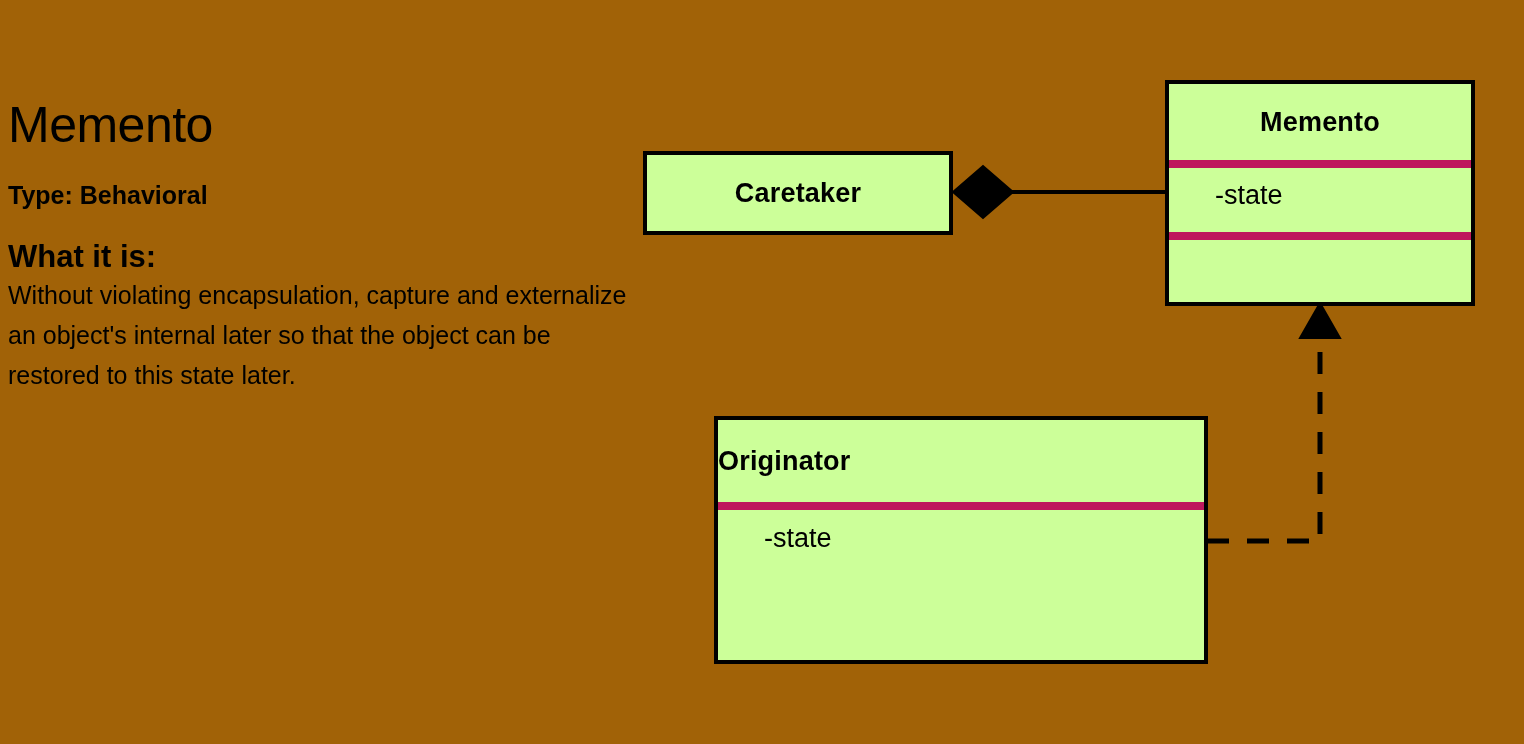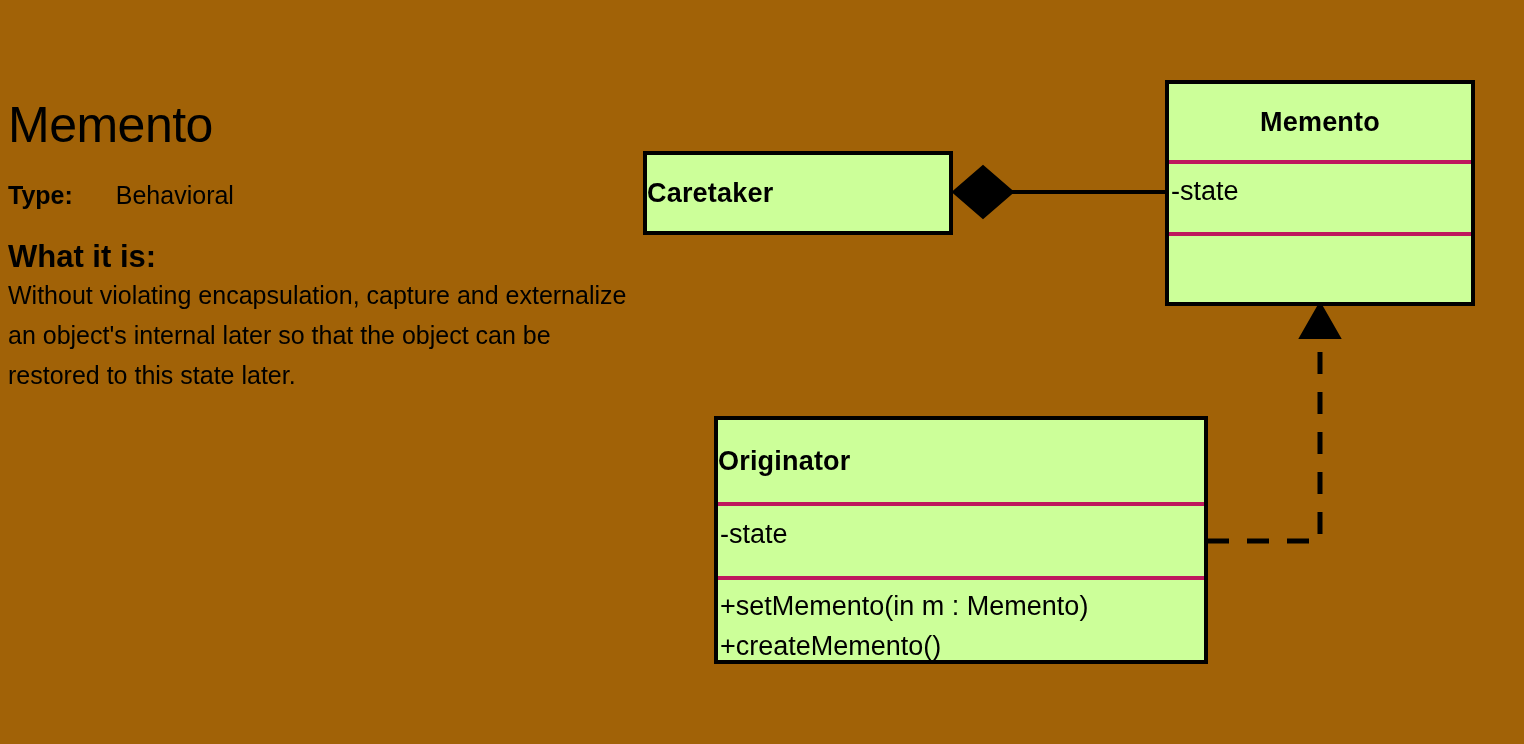--- a/index.html
+++ b/index.html
@@ -38,22 +38,21 @@
   .meta-line {
     font-size: 25px;
     line-height: 34px;
     margin: 0 0 28px 0;
   }
   .meta-label {
     font-weight: 700;
     margin-top: 25px;
   }
   .meta-value {
-    font-weight: 400;
-    margin-left: 36px;
+    font-weight: 700;
   }
   #what-heading {
     font-size: 31px;
     font-weight: 700;
     line-height: 33px;
     margin: 0 0 2px 0;
   }
   #what-body {
     font-size: 25px;
     font-weight: 400;
@@ -83,21 +82,22 @@
     position: absolute;
     background: #ccff99;
     border: 4px solid #000000;
     box-sizing: border-box;
   }
   .compartment {
     box-sizing: border-box;
     position: relative;
   }
   .compartment + .compartment {
-    border-top: 4px solid #be185d;
+    border-top: 8px solid #be185d;
+    padding-left: 44px;
   }
   .class-name {
     text-align: center;
     font-size: 27px;
     font-weight: 700;
     letter-spacing: 0.2px;
   }
   .member {
     text-align: left;
     font-size: 27px;
@@ -110,21 +110,21 @@
   #class-caretaker {
     left: 643px;
     top: 151px;
     width: 310px;
     height: 84px;
   }
   #class-caretaker .compartment {
     height: 100%;
     display: flex;
     align-items: center;
-    justify-content: flex-start;
+    justify-content: center;
   }
 
   
   #class-memento {
     left: 1165px;
     top: 80px;
     width: 310px;
     height: 226px;
   }
   #class-memento .cmp-title {
@@ -218,20 +218,16 @@
       <div class="compartment cmp-ops"></div>
     </div>
 
     <div class="uml-class" id="class-originator">
       <div class="compartment cmp-title">
         <span class="class-name">Originator</span>
       </div>
       <div class="compartment cmp-attrs">
         <div class="member">-state</div>
       </div>
-      <div class="compartment cmp-ops">
-        <div class="member">+setMemento(in m : Memento)</div>
-        <div class="member">+createMemento()</div>
-      </div>
     </div>
 
   </div>
 </div>
 
 </body></html>

